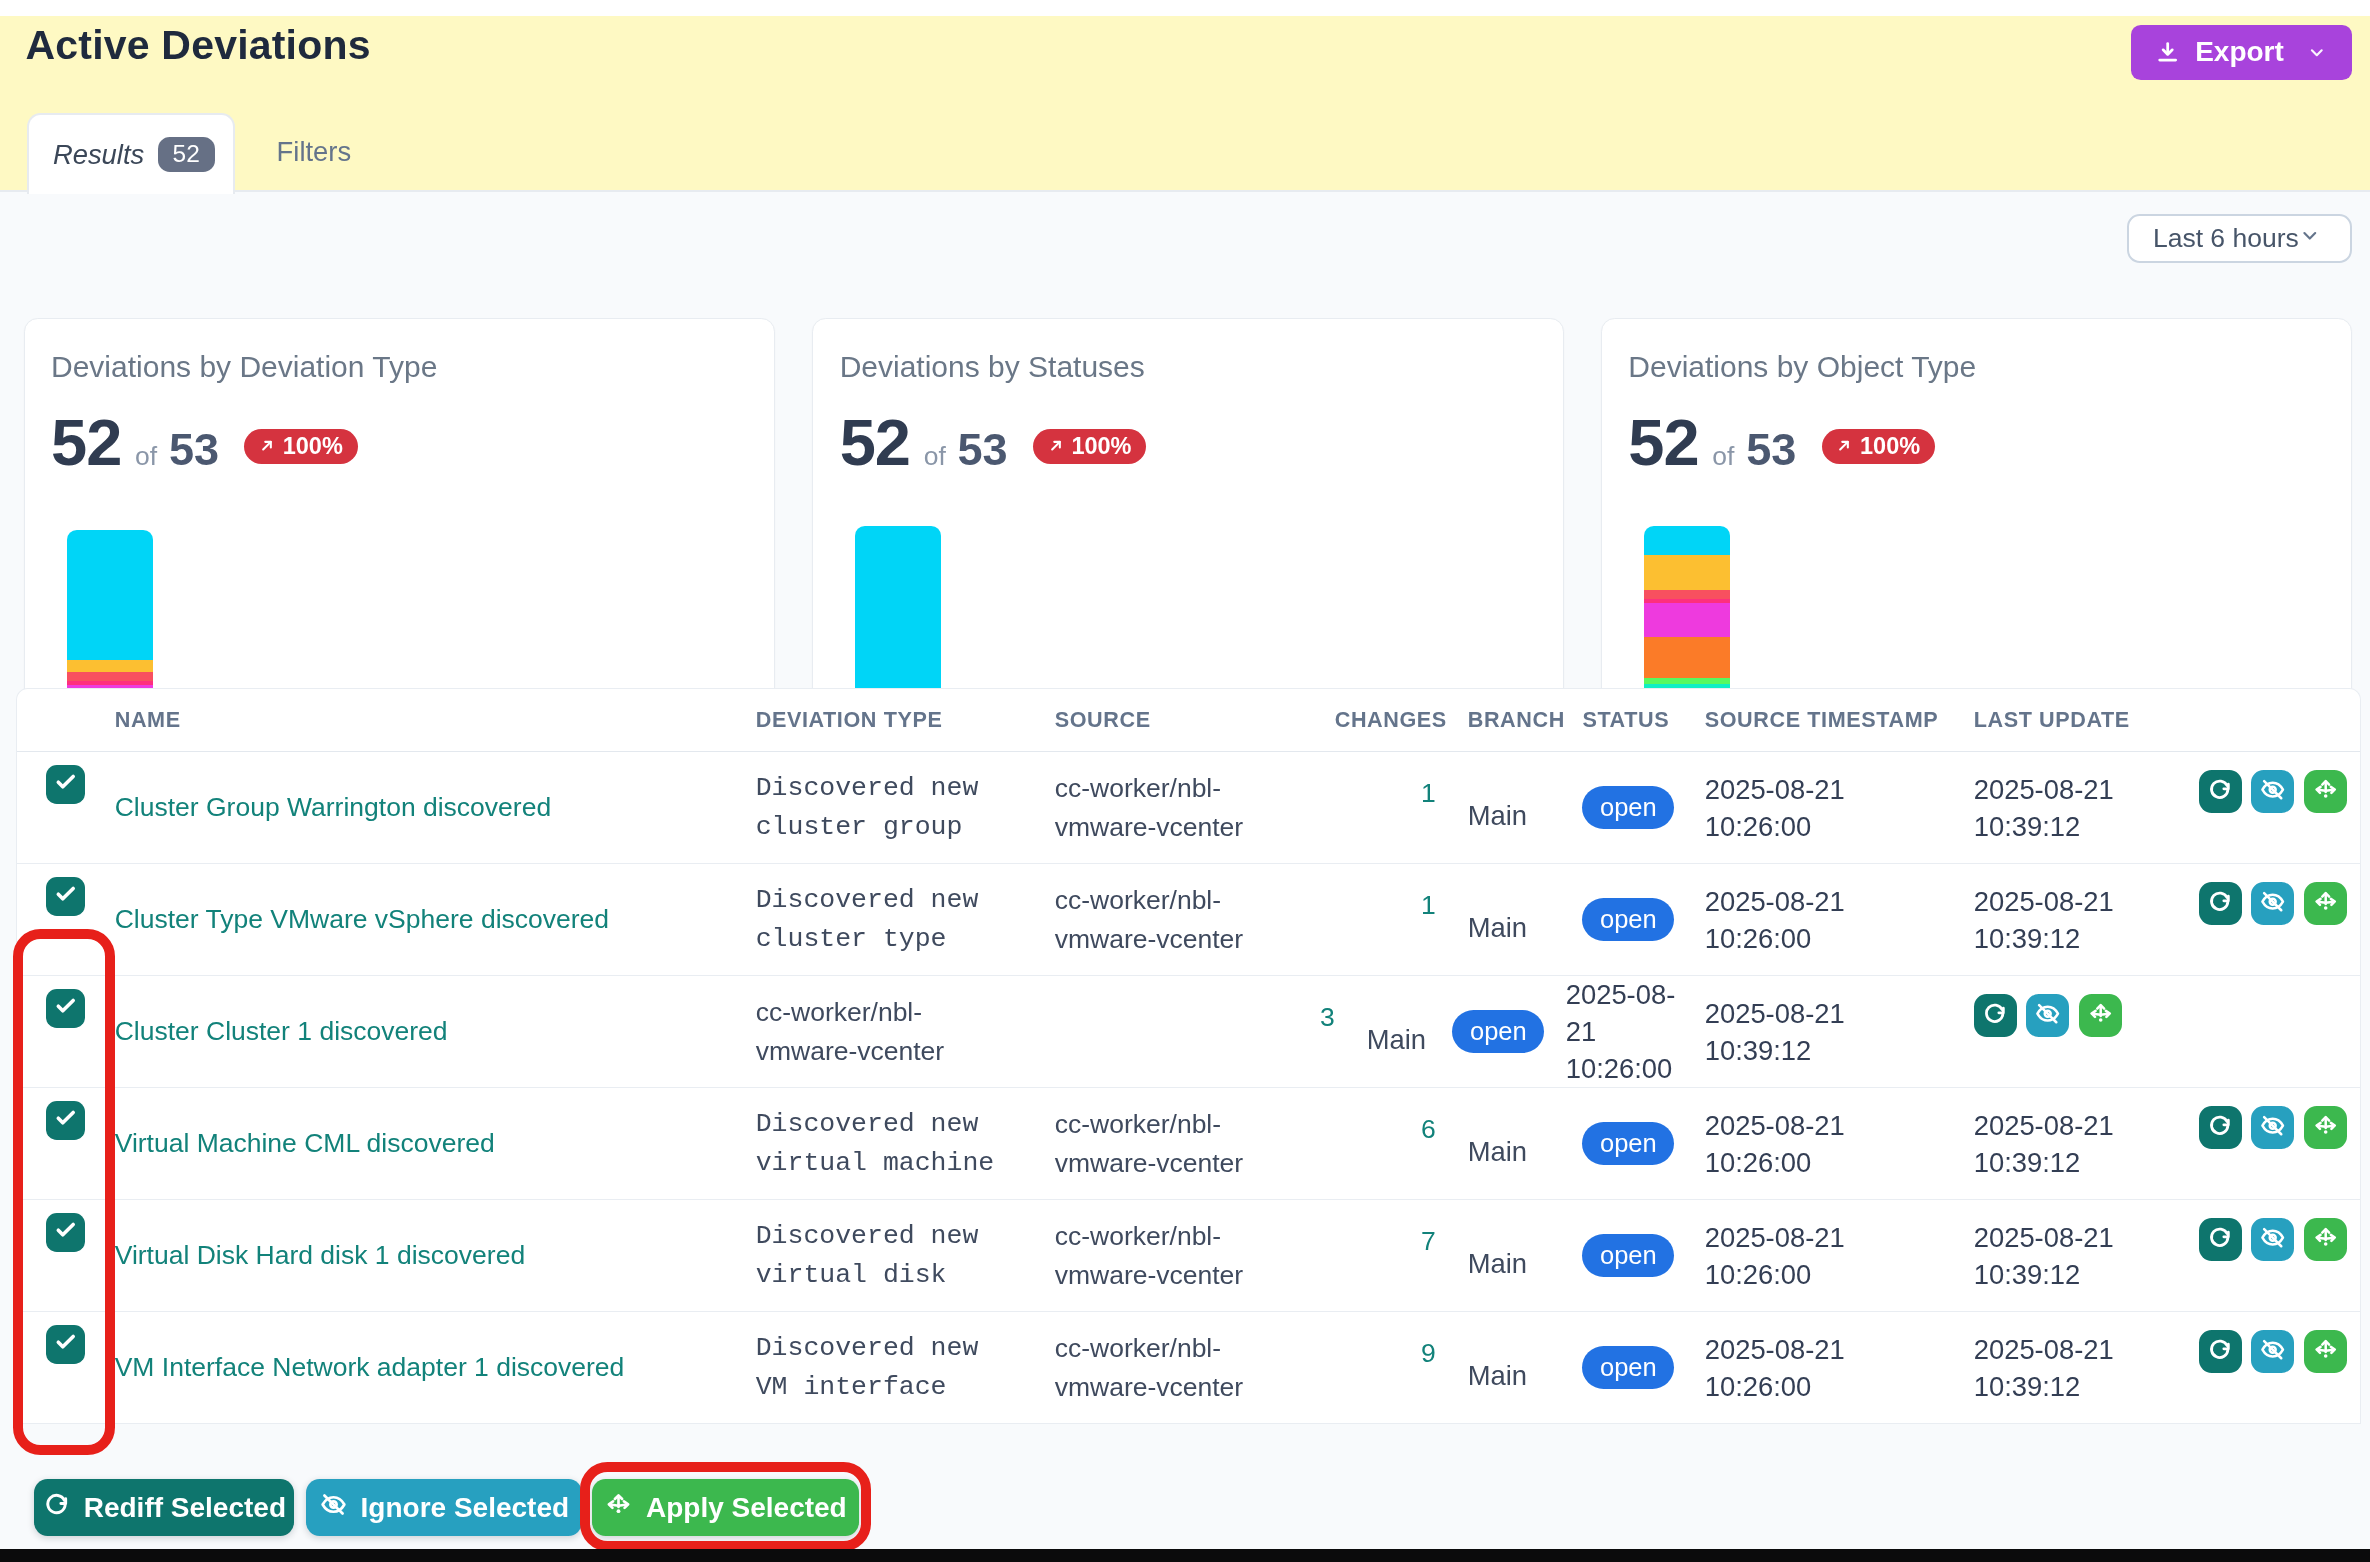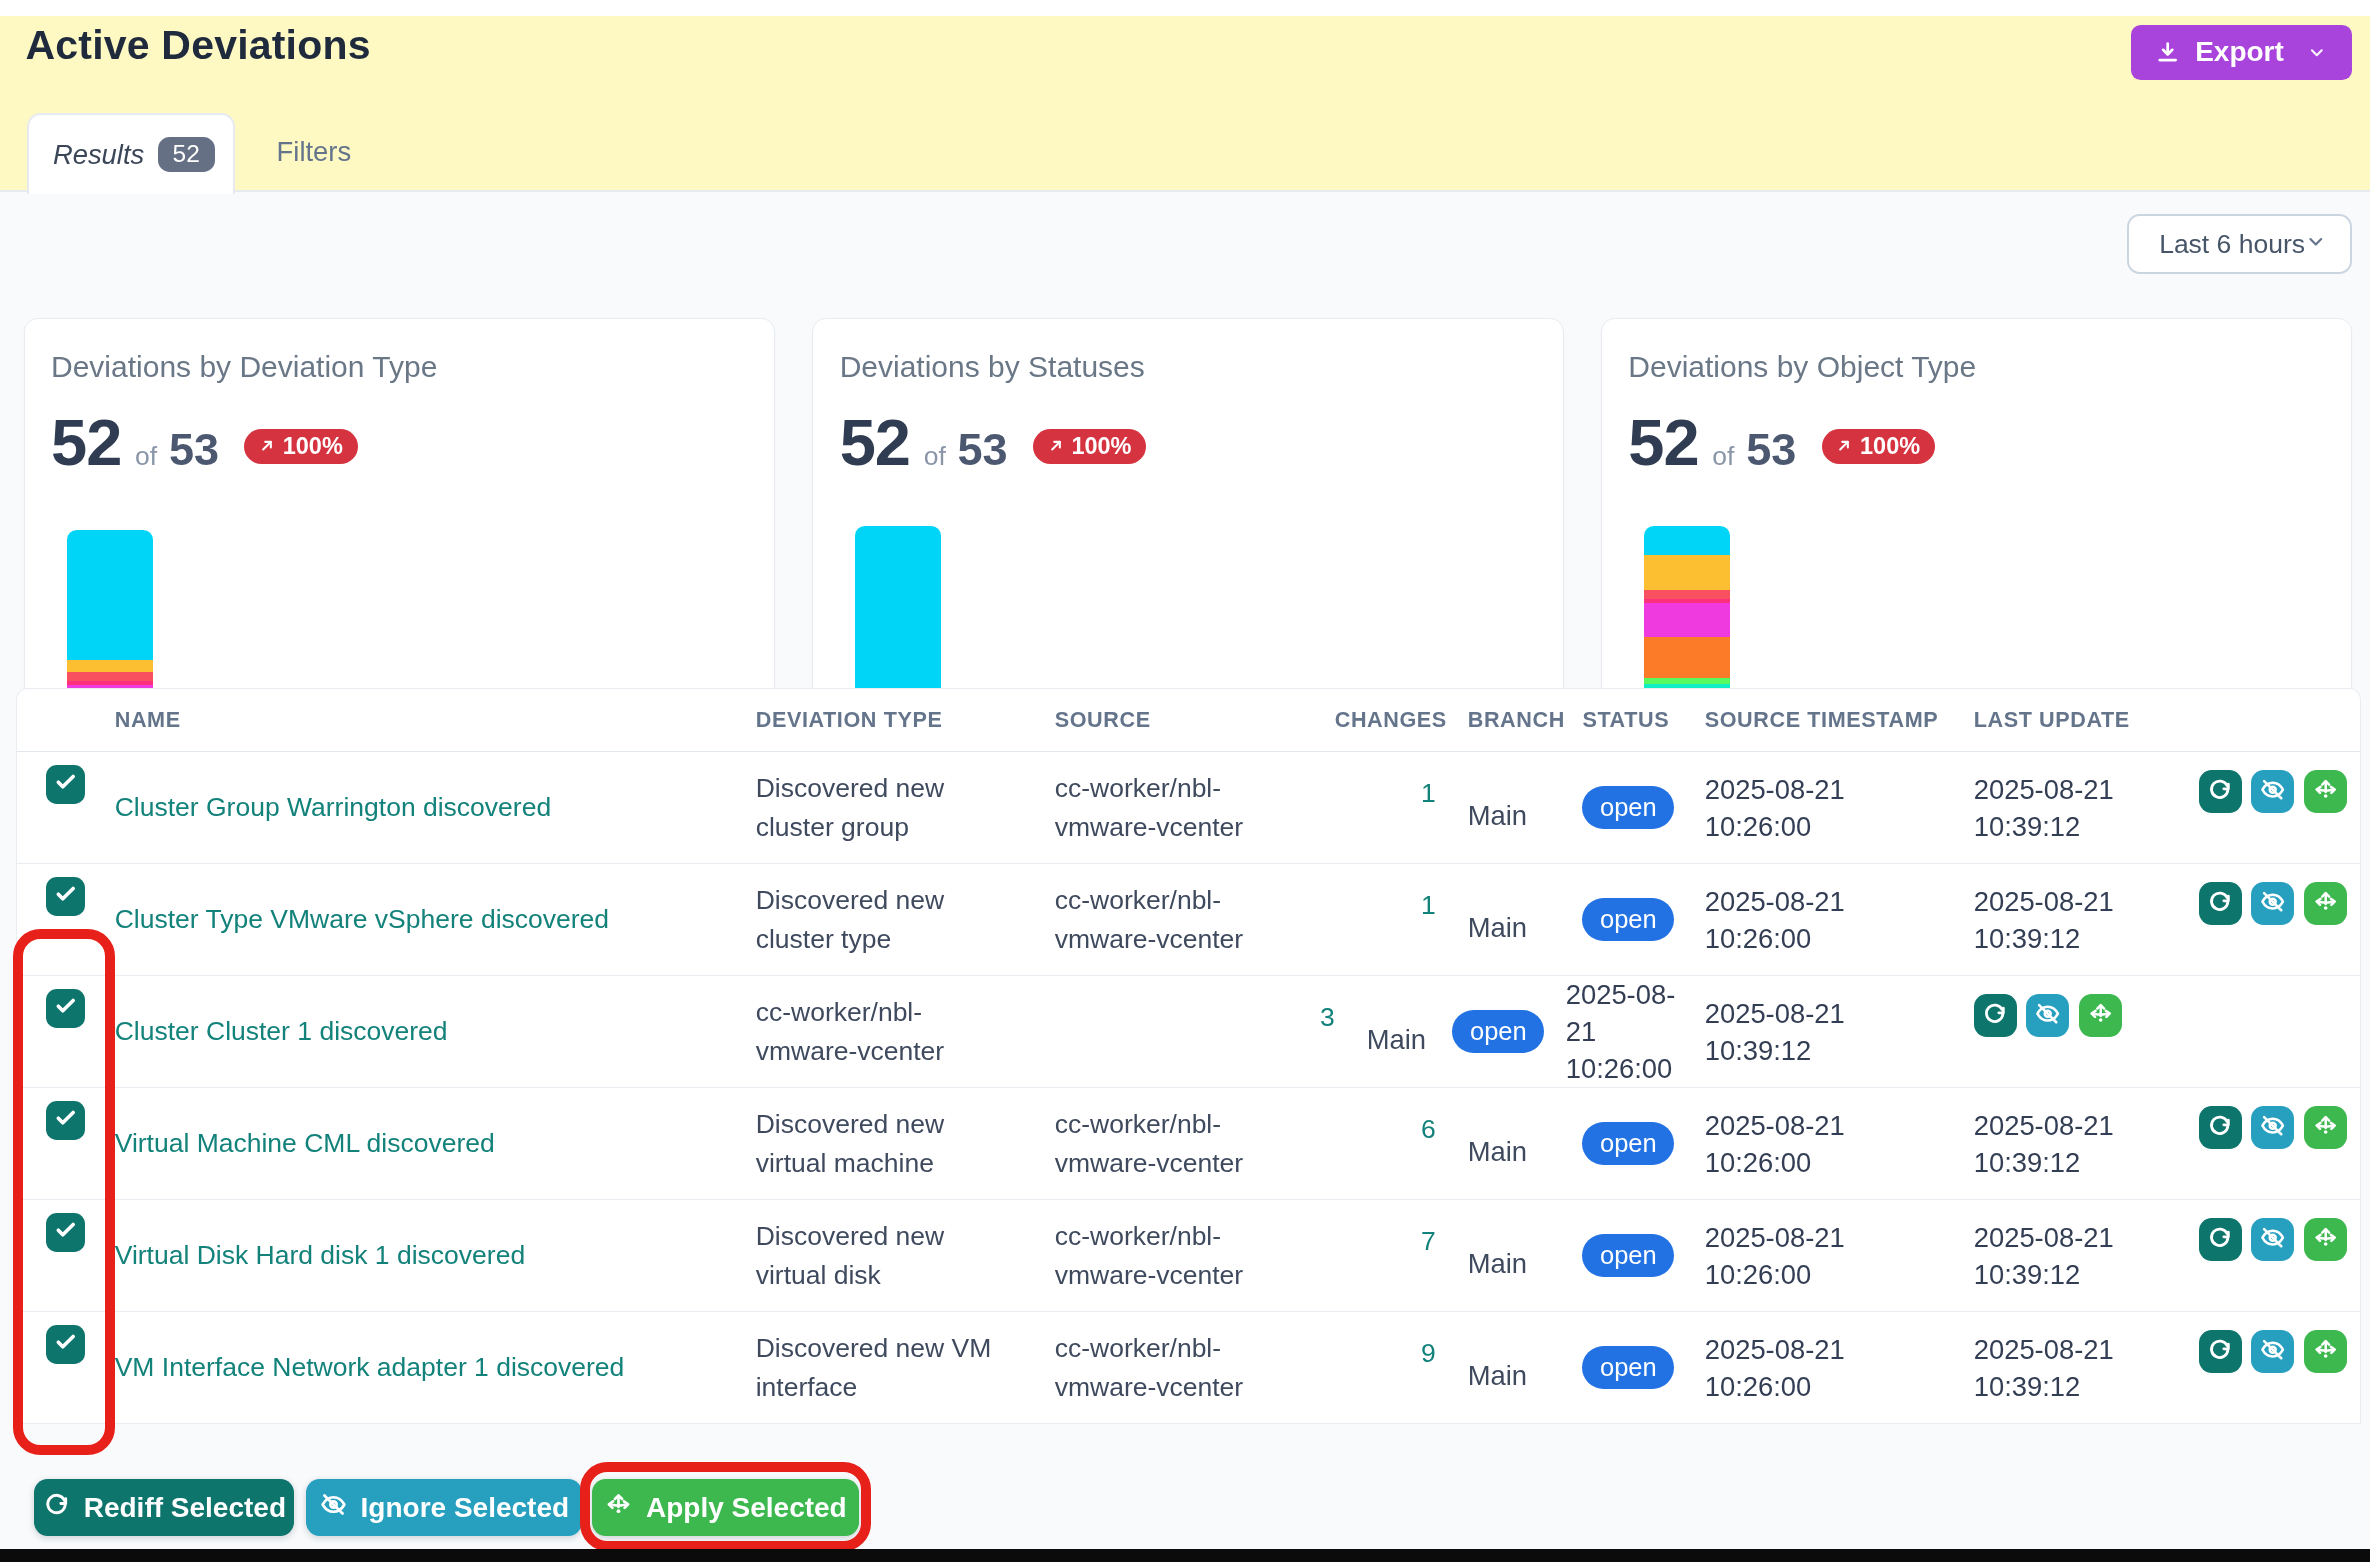--- a/index.html
+++ b/index.html
@@ -15,21 +15,21 @@
 
   
   .tab-active { position:absolute; top:97px; left:27.4px; width:208px; height:81px; background:#fff; border:2px solid #e7ebf0; border-bottom:none; border-radius:13.7px 13.7px 0 0; display:flex; align-items:center; padding-left:23.5px; gap:13.7px; z-index:3; cursor:pointer; }
   .tab-active .tab-label { font-size:27.4px; color:#3b4758;font-style:italic; }
   .tab-count { background:#667085; color:#fff; font-size:24.5px; border-radius:11.8px; padding:4.9px 14.7px; line-height:1; }
   .tab-inactive { position:absolute; top:97px; left:257px; height:78px; display:flex; align-items:center; padding:0 19.6px; font-size:27.4px; color:#64748b; cursor:pointer; z-index:3; }
 
   
   .content { position:absolute; top:178px; left:0; width:2370px; height:1384px; background:#f8fafc; }
 
-  .time-select { position:absolute; top:36px; right:17.6px; width:225px; height:60px; background:#fff; border:2px solid #cbd5e1; border-radius:12.7px; display:flex; align-items:center; justify-content:center; padding:0 17.6px 0 23.5px; font-size:26.5px; color:#475569; cursor:pointer; }
+  .time-select { position:absolute; top:36px; right:17.6px; width:225px; height:49px; background:#fff; border:2px solid #cbd5e1; border-radius:12.7px; display:flex; align-items:center; justify-content:flex-start; padding:0 17.6px 0 23.5px; font-size:26.5px; color:#475569; cursor:pointer; }
 
   
   .cards { position:absolute; top:140px; left:23.5px; right:17.6px; height:514px; display:flex; gap:37px; }
   .card { flex:1; background:#fff; border:1px solid #e8ecf1; border-radius:13.7px; position:relative; box-shadow:0 1px 2px rgba(16,24,40,.04); overflow:hidden; }
   .card-title { position:absolute; top:31px; left:26.5px; font-size:30px; color:#6a7787; }
   .stat-row { position:absolute; top:86px; left:26.5px; display:flex; align-items:baseline; }
   .stat-count { font-size:65px; font-weight:bold; color:#303c51; letter-spacing:-1px; }
   .stat-of { font-size:26.5px; color:#8a96a8; margin-left:13.7px;margin-top:6px; }
   .stat-total { font-size:45px; font-weight:bold; color:#4b5870; margin-left:11.8px; }
   .trend-badge { margin-left:25.5px; background:#d5333f; color:#fff; border-radius:17.6px; height:35px; padding:0 14.7px; font-size:23.5px; font-weight:600; display:flex; align-items:center; gap:6.9px; align-self:center; position:relative; top:3.9px; }
@@ -43,21 +43,21 @@
   .th { font-size:21.6px; font-weight:600; color:#64748b; letter-spacing:0.6px; }
   .th.r { text-align:right; }
   .th.pl { padding-left:32px; }
   .th.pl2 { padding-left:16.7px; }
   .trow { height:112px; border-bottom:1px solid #e9edf2; position:relative; }
   .cell { display:flex; align-items:center; }
   .c-check { justify-content:center; align-items:flex-start; padding-top:12.7px; }
   .checkbox { width:39px; height:39px; background:#0e756d; border-radius:10.8px; display:flex; align-items:center; justify-content:center; cursor:pointer; }
   .name-link { font-size:26.5px; color:#12827a; text-decoration:none; cursor:pointer; }
   .c-dev span, .c-source span { font-size:26.5px; color:#3f4a5e; line-height:39px; display:block; }
-  .c-dev span { width:247px; }
+  .c-dev span { width:247px;font-family:Liberation Mono, monospace; }
   .c-source span { width:247px; }
   .c-changes { justify-content:flex-end; align-items:flex-start; padding-top:25.5px; }
   .c-changes a { font-size:26.5px; color:#12827a; text-decoration:none; cursor:pointer; }
   .c-branch { padding-left:32px; }
   .c-branch span { font-size:27.4px; color:#3f4a5e; position:relative; top:8.8px; }
   .c-status { padding-left:16.7px; }
   .pill { background:#2272e3; color:#fff; font-size:25.5px; border-radius:21.6px; height:43px; min-width:88px; display:inline-flex; align-items:center; justify-content:center; padding:0 17.6px; }
   .c-ts span, .c-update span { font-size:27.4px; color:#333e54; width:169px; line-height:37px; display:block; }
   .c-actions { align-items:flex-start; padding-top:17.6px; gap:9.8px; }
   .icon-btn { width:43px; height:43px; border:none; border-radius:12.7px; display:flex; align-items:center; justify-content:center; cursor:pointer; }

